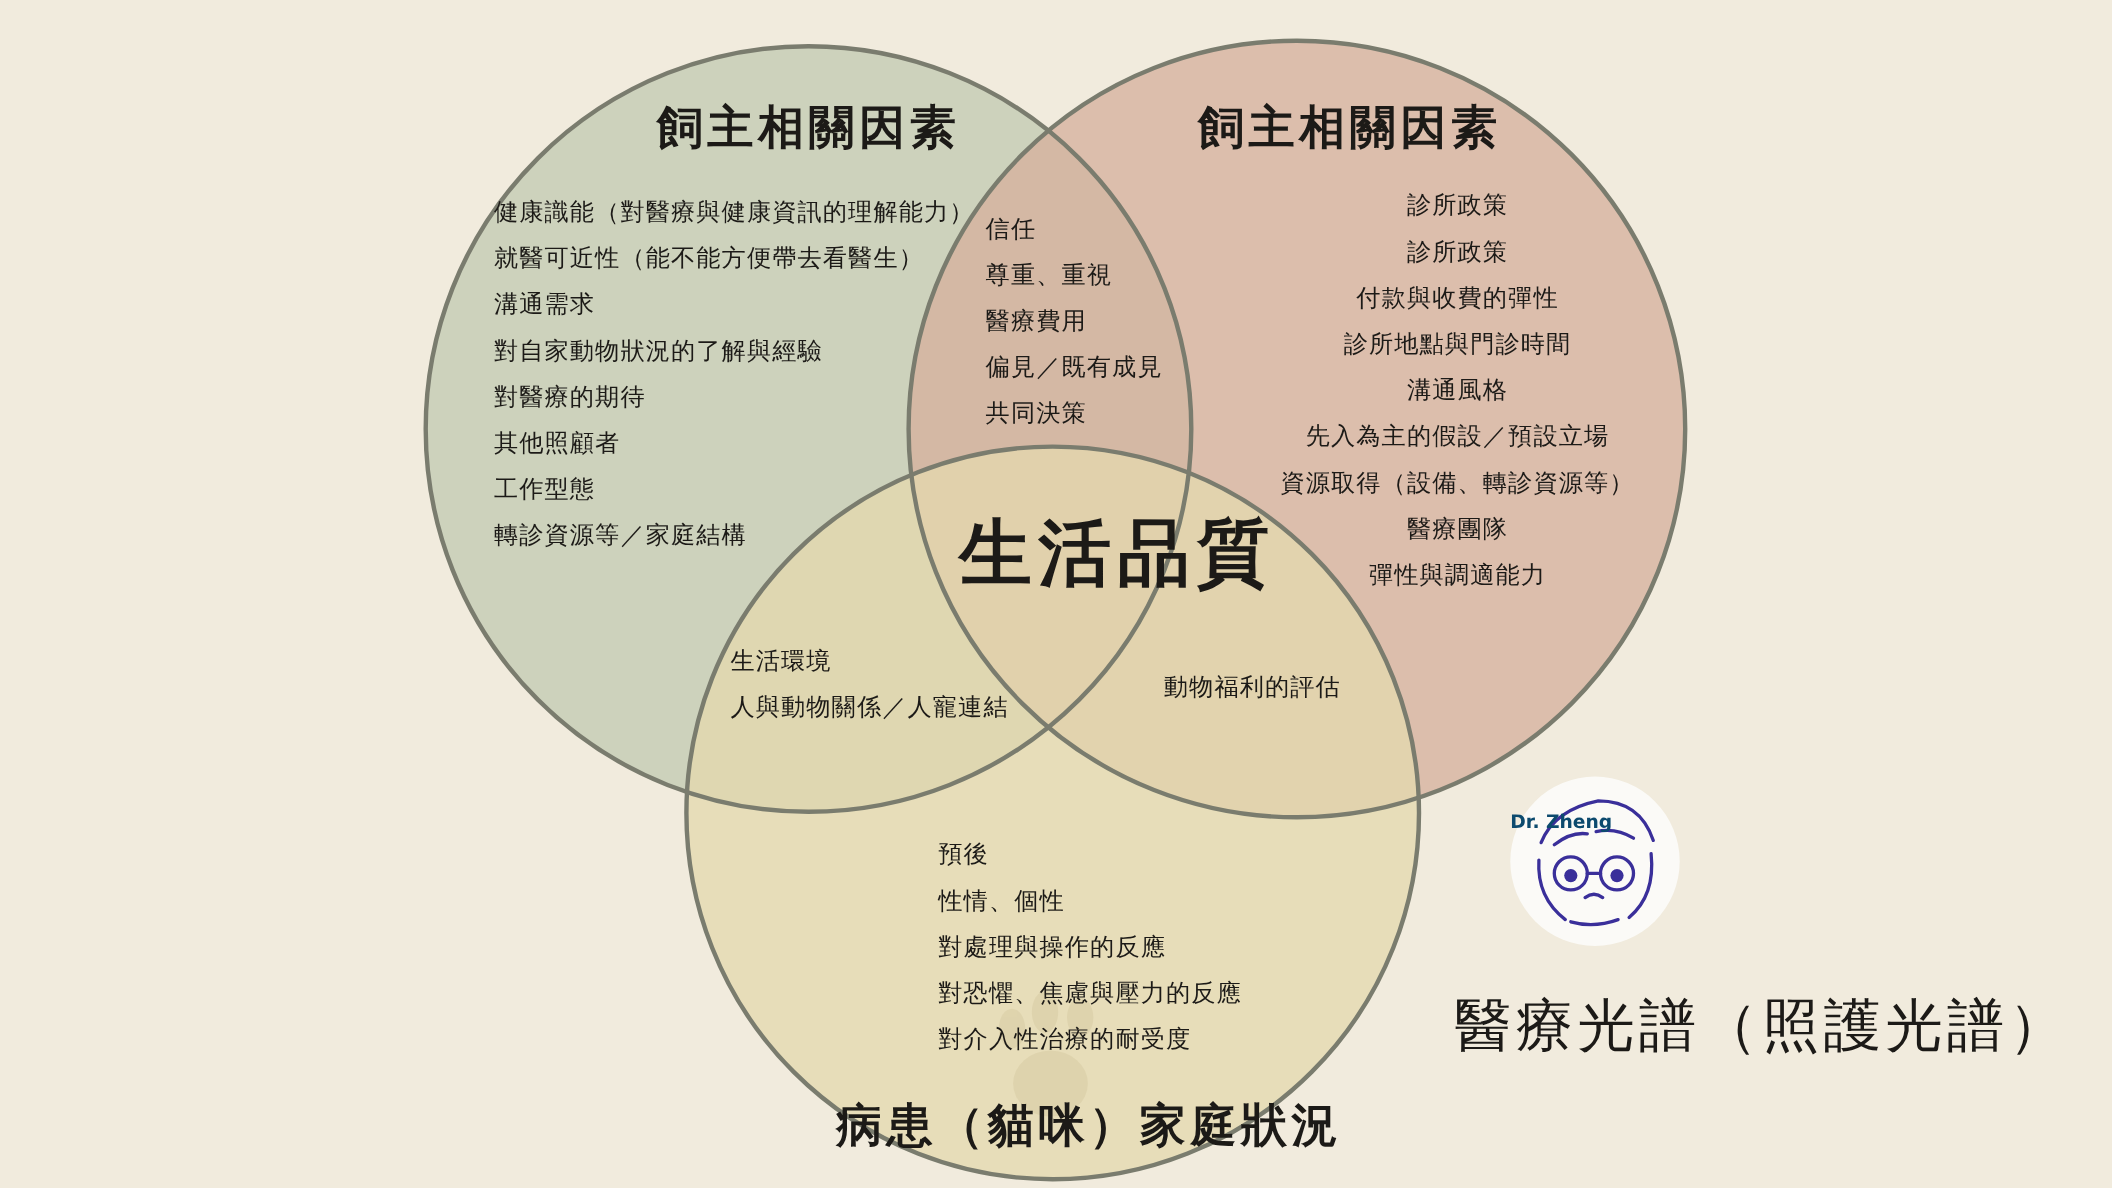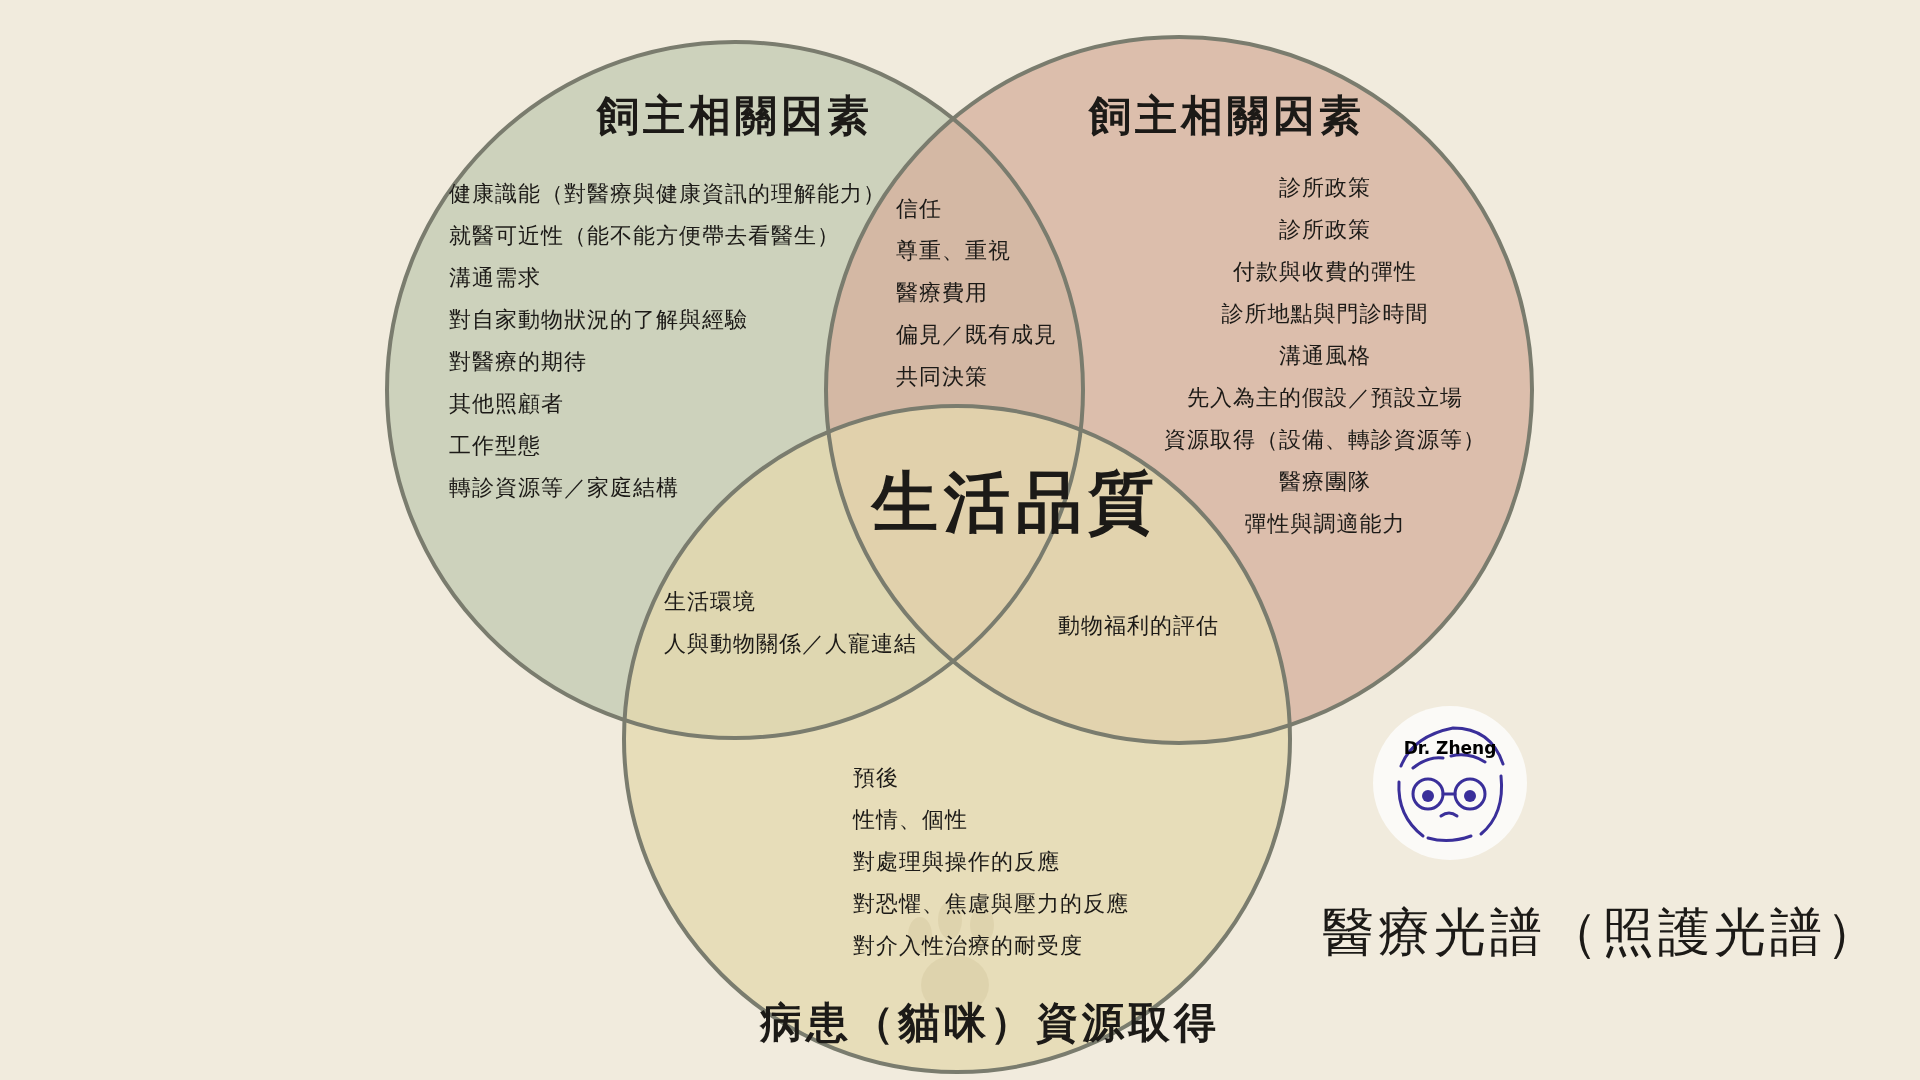--- a/index.html
+++ b/index.html
@@ -16,22 +16,22 @@
   .center-title { font-size: 66px; font-weight: bold; letter-spacing: 6px; }
   .list { position: absolute; }
   .list .item { font-size: 22px; line-height: 42px; white-space: nowrap; letter-spacing: 1px; }
   .list.center .item { text-align: center; }
   .spectrum { font-size: 52px; letter-spacing: 4px; }
   .logo {
     position: absolute; left: 1373px; top: 706px; width: 154px; height: 154px;
     border-radius: 50%; background: #fbfaf7;
   }
   .logo-label {
-    position: absolute; left: 0; right: 0; top: 32px; text-align: center;
-    font-size: 17px; font-weight: bold; color: #000000;
+    position: absolute; left: 0; right: 0; top: 32px; 
+    font-size: 17px; font-weight: bold; color: #0c4a6e;
   }
 </style>
 </head>
 <body>
 
 <div class="stage">
 
   <svg class="venn" width="1920" height="1080" viewBox="0 0 1920 1080">
     <g fill-opacity="0.78">
       <circle cx="735" cy="390" r="348" fill="#c3cbb2"></circle>
@@ -47,21 +47,21 @@
     </g>
     <g fill="none" stroke="#7a7c6e" stroke-width="4">
       <circle cx="735" cy="390" r="348"></circle>
       <circle cx="1179" cy="390" r="353"></circle>
       <circle cx="957" cy="739" r="333"></circle>
     </g>
   </svg>
 
   <div class="txt title" style="left:585px; top:88px;">飼主相關因素</div>
   <div class="txt title" style="left:1077px; top:88px;">飼主相關因素</div>
-  <div class="txt title" style="left:748px; top:995px;">病患（貓咪）資源取得</div>
+  <div class="txt title" style="left:748px; top:995px;">病患（貓咪）家庭狀況</div>
 
   <div class="list" style="left:449px; top:173px;">
     <div class="item">健康識能（對醫療與健康資訊的理解能力）</div>
     <div class="item">就醫可近性（能不能方便帶去看醫生）</div>
     <div class="item">溝通需求</div>
     <div class="item">對自家動物狀況的了解與經驗</div>
     <div class="item">對醫療的期待</div>
     <div class="item">其他照顧者</div>
     <div class="item">工作型態</div>
     <div class="item">轉診資源等／家庭結構</div>

